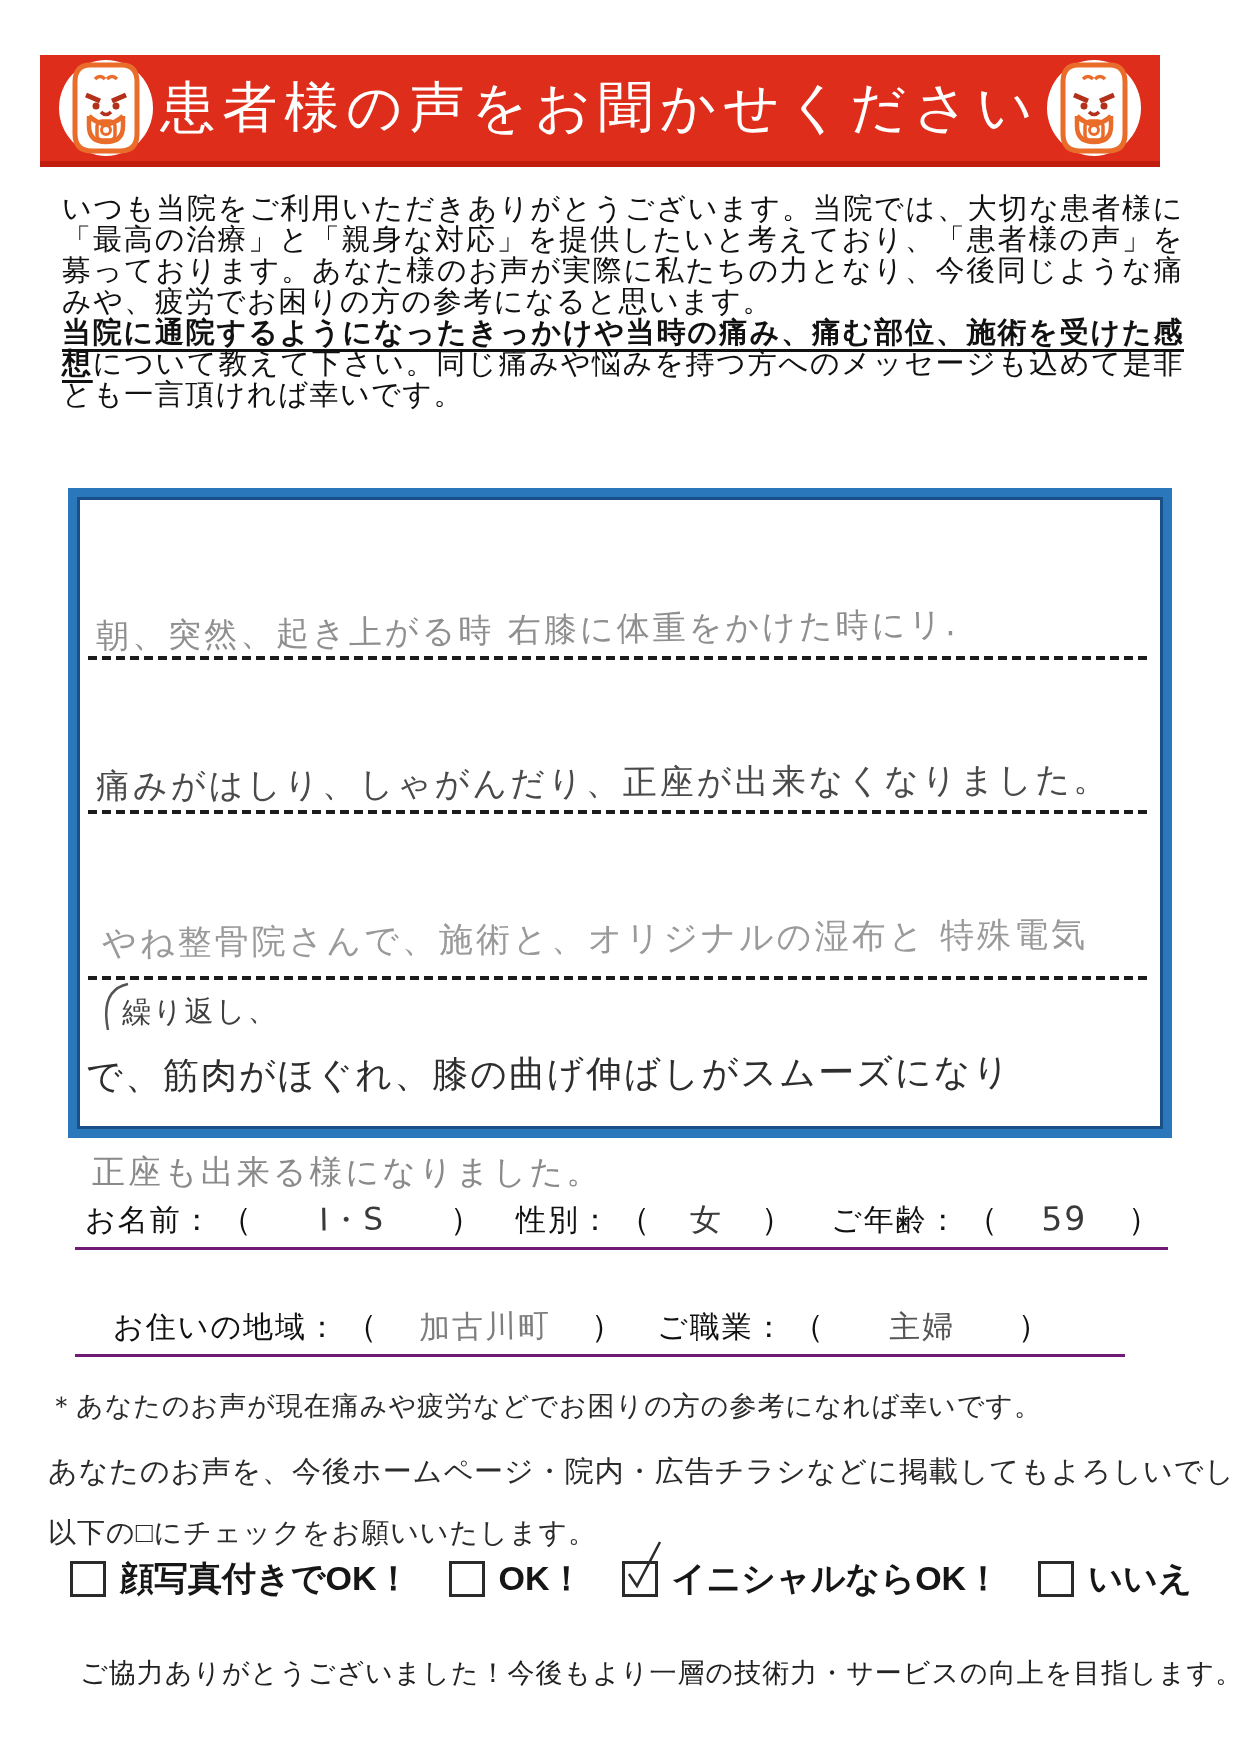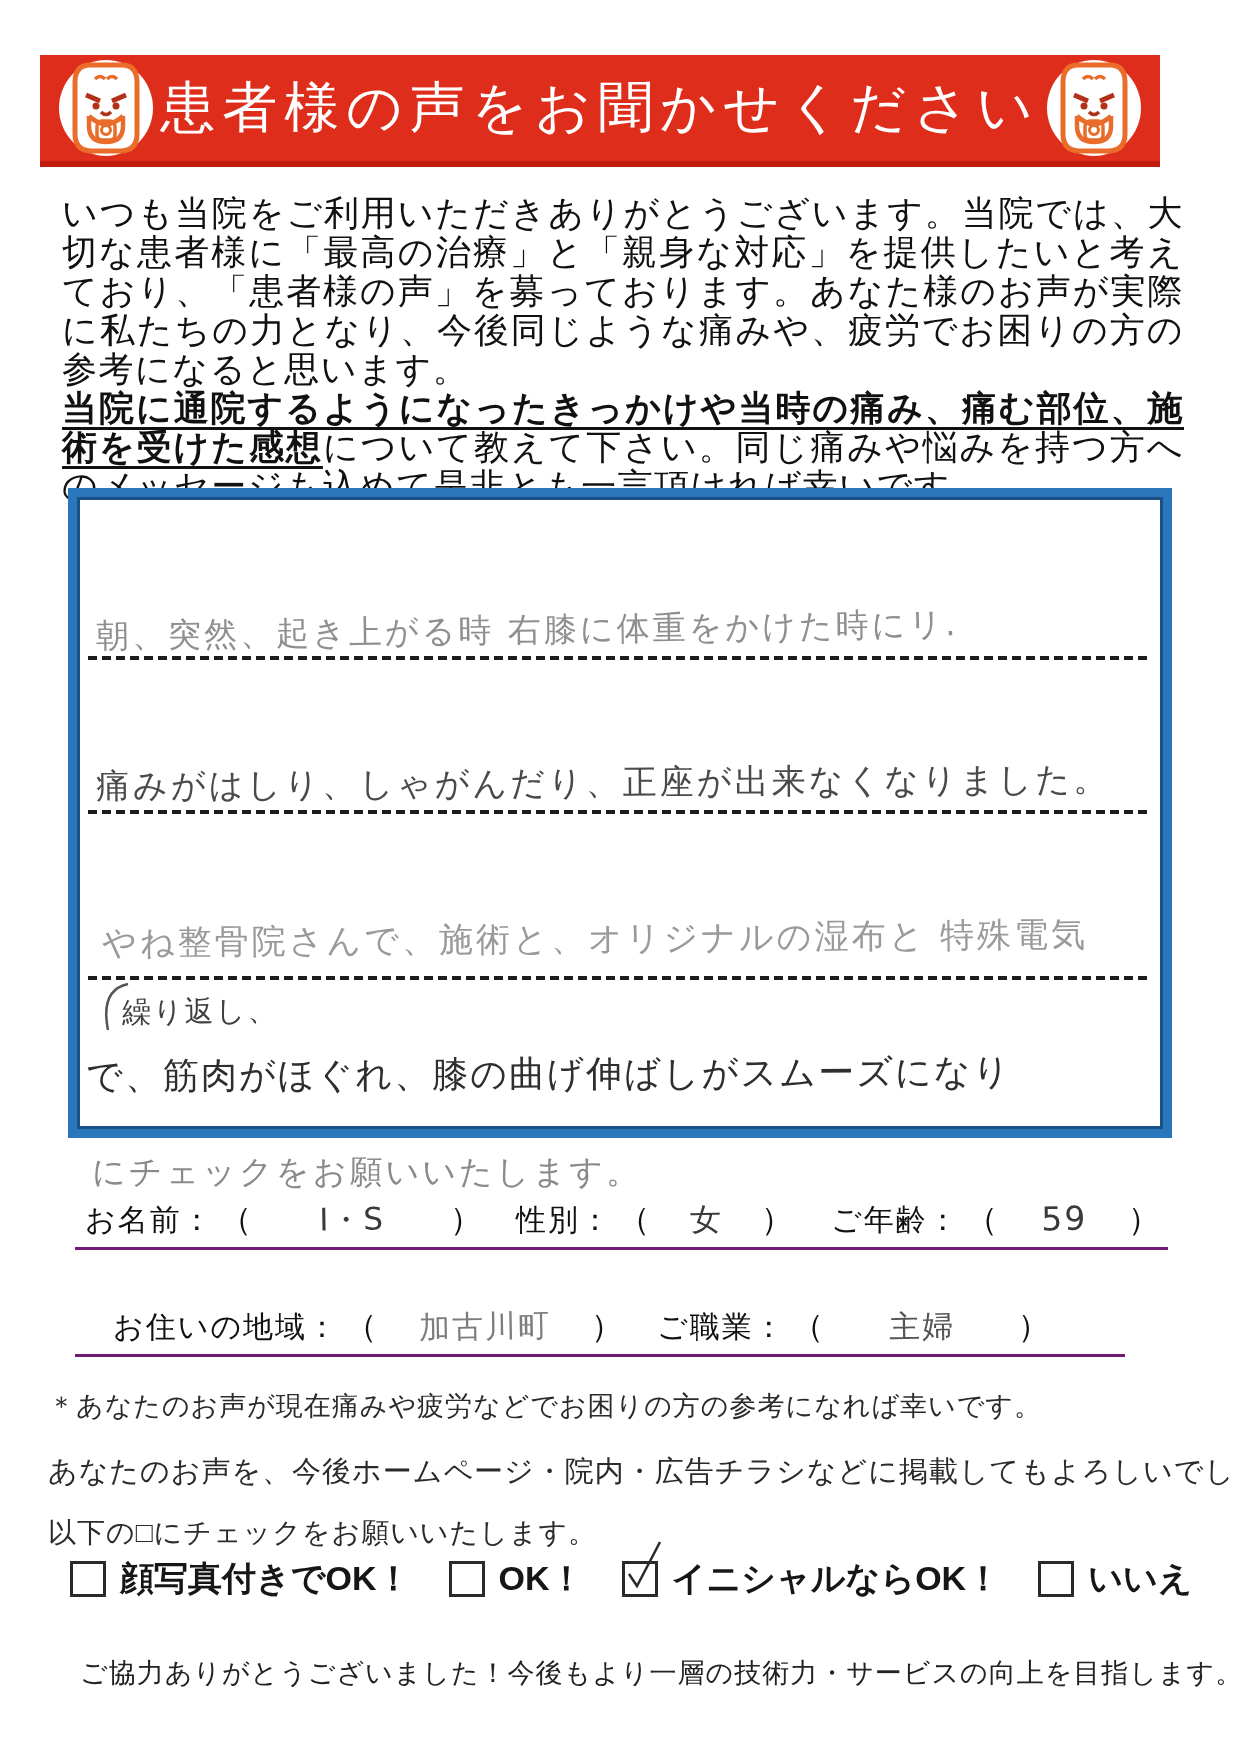--- a/index.html
+++ b/index.html
@@ -10,21 +10,21 @@
   .banner{position:absolute;left:40px;top:55px;width:1120px;height:112px;
     background:#df2d1b;border-bottom:6px solid #c01d0e;
     display:flex;align-items:center;justify-content:space-between;
     padding:0 14px;box-sizing:border-box;}
   .banner-title{color:#ffffff;font-size:55px;letter-spacing:7px;white-space:nowrap;
     flex:1;text-align:center;font-weight:400;}
   .daruma{width:104px;height:100px;flex:0 0 auto;}
 
   
   .intro{position:absolute;left:62px;top:193px;width:1122px;
-    font-size:35px;line-height:39px;letter-spacing:1.5px;color:#111;
+    font-size:29px;line-height:31px;letter-spacing:1.5px;color:#111;
     text-align:justify;}
   .intro p{margin:0;}
   .intro .bold-underline{font-weight:bold;
     text-decoration:underline;text-decoration-thickness:3px;text-underline-offset:7px;}
 
   
   .feedback-box{position:absolute;left:68px;top:488px;width:1104px;height:650px;
     border:9px solid #2a77bc;box-shadow:inset 0 0 0 3px #1a5088;
     background:#fff;box-sizing:border-box;}
   .dash{position:absolute;left:88px;width:1062px;height:4px;
@@ -116,21 +116,21 @@
   <div class="dash dash3"></div>
 
   <div class="hw hw-line1">朝、突然、起き上がる時 右膝に体重をかけた時にリ.</div>
   <div class="hw hw-line2">痛みがはしり、しゃがんだり、正座が出来なくなりました。</div>
   <div class="hw hw-line3">やね整骨院さんで、施術と、オリジナルの湿布と 特殊電気</div>
   <svg class="insert-hook" width="34" height="50" viewBox="0 0 34 50">
     <path d="M32,2 Q4,8 12,48" fill="none" stroke="#555" stroke-width="2.5"></path>
   </svg>
   <div class="hw hw-insert">繰り返し、</div>
   <div class="hw hw-line4">で、筋肉がほぐれ、膝の曲げ伸ばしがスムーズになり</div>
-  <div class="hw hw-line5">にチェックをお願いいたします。</div>
+  <div class="hw hw-line5">正座も出来る様になりました。</div>
 
   <div class="field-row row-name">
     <span class="fl">お名前：</span>
     <span class="paren">（</span>
     <span class="hw-val val-name">I・S</span>
     <span class="paren">）</span>
     <span class="fl gap1">性別：</span>
     <span class="paren">（</span>
     <span class="hw-val val-gender">女</span>
     <span class="paren">）</span>

